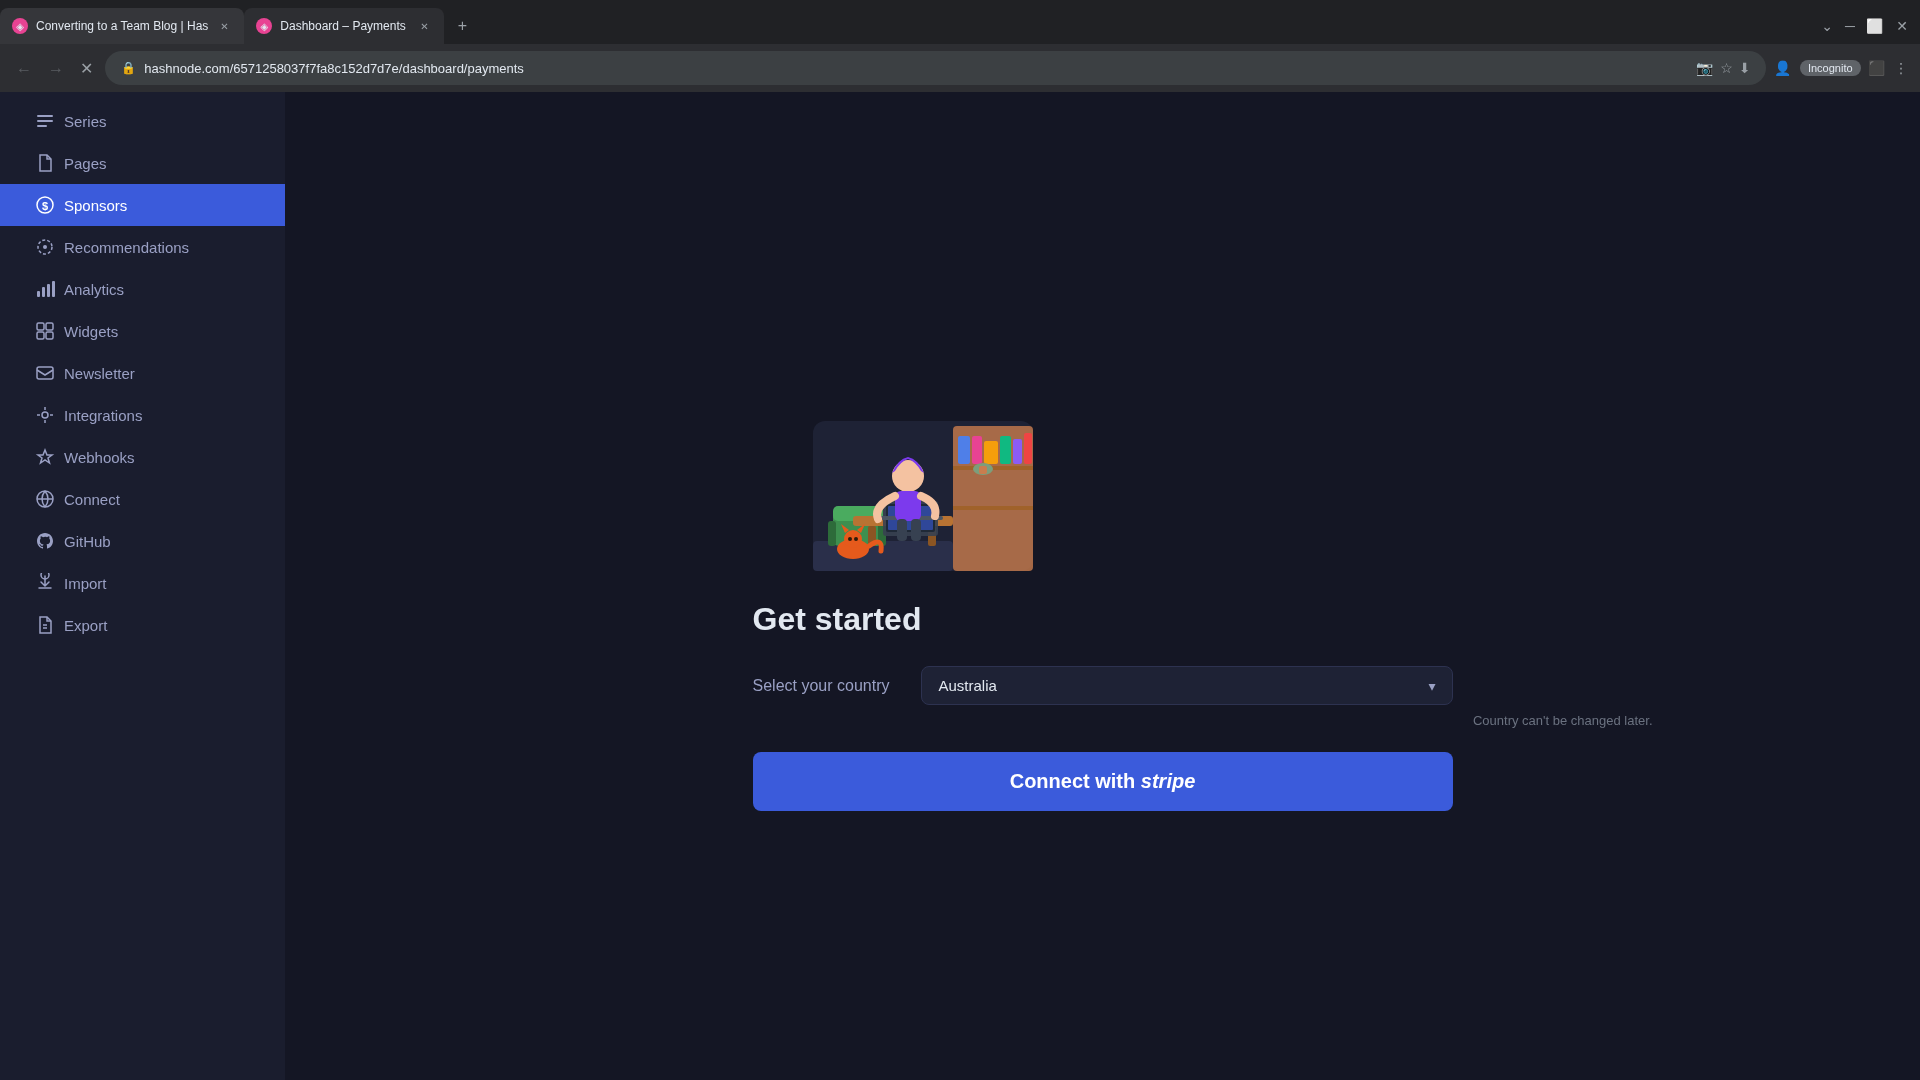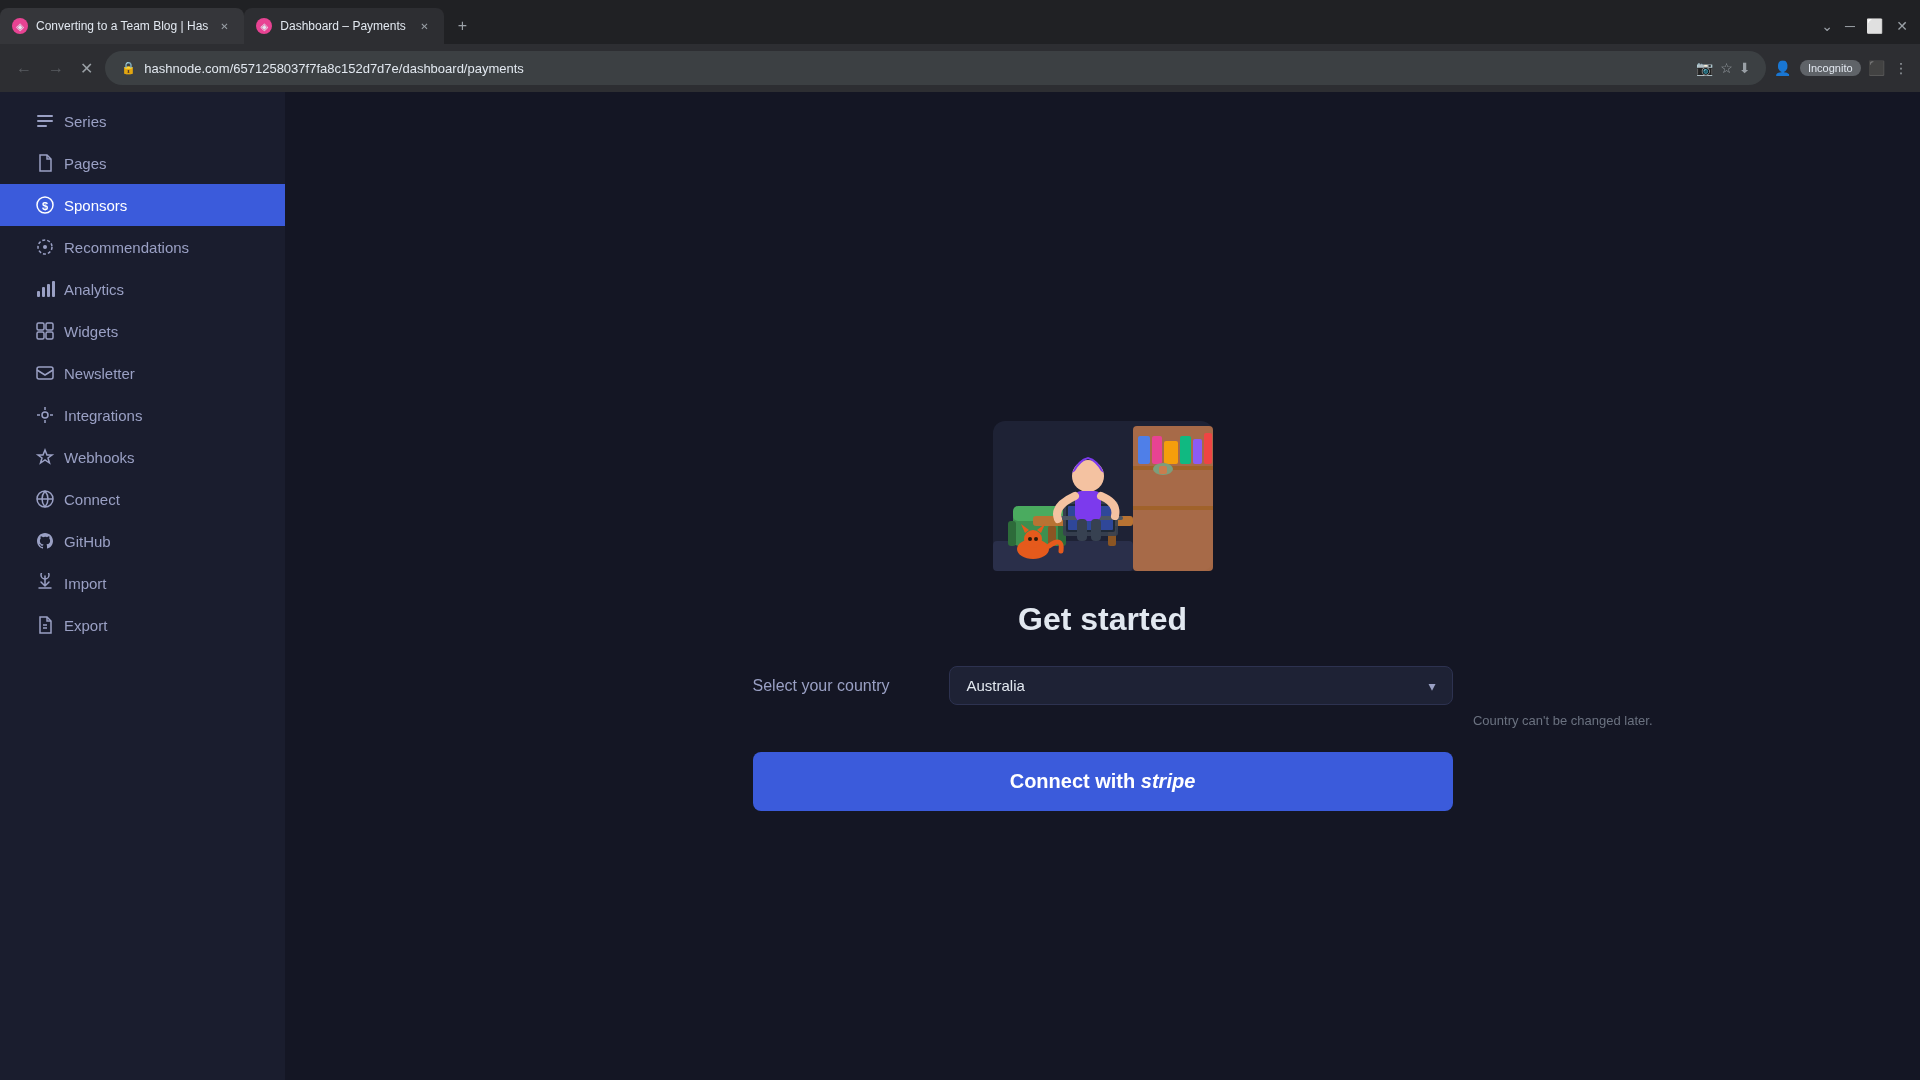--- a/index.html
+++ b/index.html
@@ -207,21 +207,21 @@
       background: #141624;
       display: flex;
       align-items: center;
       justify-content: center;
       overflow: hidden;
     }
 
     .payment-card {
       display: flex;
       flex-direction: column;
-      align-items: center;
+      align-items: flex-start;
       gap: 0;
       width: 700px;
     }
 
     .illustration {
       width: 340px;
       height: 220px;
       margin-bottom: 20px;
     }
 
@@ -249,21 +249,20 @@
       background: #1e2235;
       border: 1px solid #2d3250;
       border-radius: 8px;
       padding: 10px 16px;
       color: #e2e8f0;
       font-size: 15px;
       display: flex;
       align-items: center;
       justify-content: space-between;
       cursor: pointer;
-      margin-left: 28px;
     }
 
     .country-hint {
       font-size: 13px;
       color: #6b7280;
       align-self: flex-end;
       width: 100%;
       text-align: right;
     }
     

